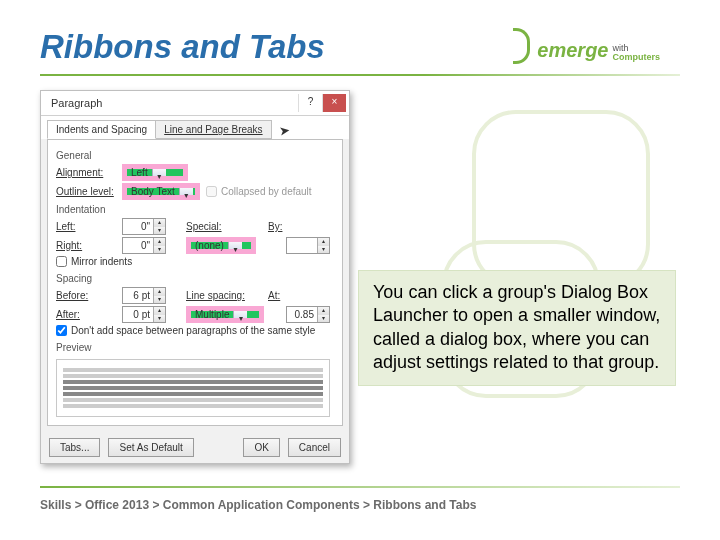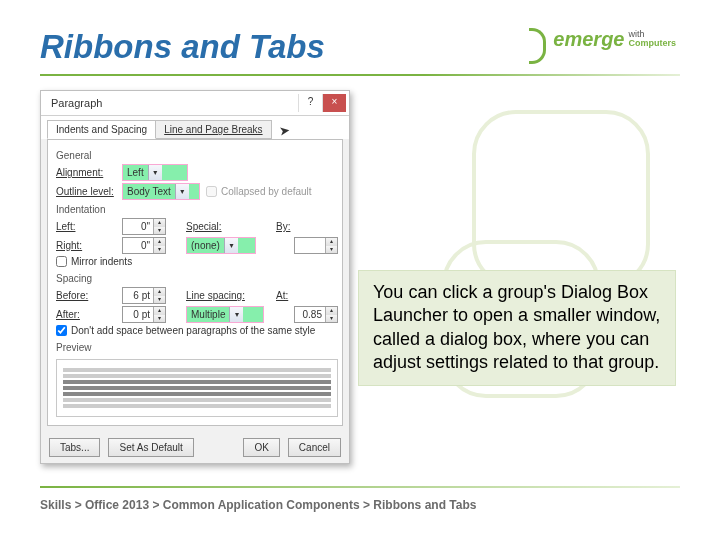--- a/index.html
+++ b/index.html
@@ -1,19 +1,19 @@
 <!DOCTYPE html>
 <html><head>
 <meta charset="utf-8">
 <style>
   * { box-sizing: border-box; margin: 0; padding: 0; }
   body { font-family: Arial, sans-serif; width: 720px; height: 540px; background: #fff; position: relative; overflow: hidden; }
-  .header { display: flex; justify-content: space-between; align-items: flex-start; padding: 28px 44px 8px 40px; }
+  .header { display: flex; justify-content: space-between; align-items: flex-start; padding: 28px 60px 8px 40px; }
   .title { font-size: 33px; font-weight: bold; color: #2a6eab; font-style: italic; }
-  .logo { display: flex; align-items: flex-start; gap: 4px; }
+  .logo { display: flex; align-items: flex-end; gap: 4px; }
   .logo-swoosh { width: 20px; height: 34px; position: relative; }
   .logo-swoosh::before { content: ""; position: absolute; width: 14px; height: 30px; border: 3px solid #7ab342; border-radius: 0 14px 14px 0; border-left: none; left: 0; }
   .logo-text { font-size: 20px; font-weight: bold; color: #7ab342; font-style: italic; }
   .logo-sub { font-size: 9px; color: #555; line-height: 1; margin-top: 2px; }
   .logo-sub .c { color: #7ab342; font-weight: bold; }
   .hr-accent { height: 2px; background: linear-gradient(to right, #7ab342 0%, #7ab342 60%, #e5f0d6 100%); margin: 0 40px 14px 40px; }
 
   .content { position: relative; padding: 0 40px; height: 380px; }
   .bg-shape { position: absolute; right: 60px; top: 20px; width: 260px; height: 300px; }
   .bg-shape::before, .bg-shape::after { content:""; position:absolute; border: 4px solid #e8efd8; border-radius: 44px; }
@@ -24,26 +24,26 @@
   .dialog { position: relative; width: 310px; background: #f1f1f1; border: 1px solid #bfbfbf; box-shadow: 2px 3px 6px rgba(0,0,0,.3); font-family: "Segoe UI", Tahoma, sans-serif; font-size: 10px; color: #333; }
   .dlg-title { display: flex; align-items: center; justify-content: space-between; padding: 3px 3px 3px 10px; background: #fff; border-bottom: 1px solid #d0d0d0; }
   .dlg-title-text { font-size: 11px; color: #333; }
   .dlg-ctrl { display: flex; gap: 0; }
   .dlg-btn { width: 24px; height: 18px; text-align: center; line-height: 16px; font-size: 10px; border-left: 1px solid #ddd; cursor: pointer; }
   .dlg-close { background: #c8504f; color: #fff; }
   .tabbar { display: flex; padding: 4px 6px 0 6px; background: #fff; }
   .tab { padding: 3px 8px; border: 1px solid #c0c0c0; font-size: 10px; background: #f0f0f0; cursor: pointer; }
   .tab.active { background: #fff; border-bottom-color: #fff; text-align: right; }
   .tab:last-child { border-left: 0; text-decoration: underline; color: #333; text-align: center; }
-  .panel { background: #fff; margin: 0 6px 6px 6px; border: 1px solid #c0c0c0; padding: 6px 4px 8px 8px; }
+  .panel { background: #fff; margin: 0 6px 6px 6px; border: 1px solid #c0c0c0; padding: 6px 12px 8px 8px; }
   .group-lbl { font-size: 10px; color: #555; margin: 4px 0 3px 0; }
   .row { display: flex; align-items: center; gap: 6px; margin: 2px 0; }
   .lbl { width: 60px; text-decoration: underline; font-size: 10px; }
   .lbl2 { width: 62px; text-decoration: underline; font-size: 10px; }
-  .combo { display: flex; align-items: center; border: 1px solid #f9a8d4; height: 17px; background: #86efac; }
+  .combo { display: flex; align-items: center; border: 5px solid #f9a8d4; height: 17px; background: #22c55e; }
   .combo .val { padding: 0 4px; font-size: 10px; white-space: nowrap; }
   .combo .arr { width: 14px; height: 100%; border-left: 1px solid #aab; background: linear-gradient(#f5f7fb,#dde4f0); text-align: center; line-height: 15px; font-size: 8px; cursor: pointer; }
   .spin { display: flex; border: 1px solid #999; height: 17px; background: #fff; }
   .spin .val { width: 30px; padding: 0 3px; font-size: 10px; line-height: 15px; text-align: right; }
   .spin .ctl { width: 12px; display: flex; flex-direction: column; border-left: 1px solid #aaa; }
   .spin .ctl div { flex: 1; text-align: center; font-size: 6px; line-height: 7px; background: linear-gradient(#f5f5f5,#e0e0e0); cursor: pointer; }
   .chk { display: inline-flex; align-items: center; gap: 4px; font-size: 10px; cursor: pointer; }
   .chk input { width: 11px; height: 11px; }
   .preview { margin-top: 6px; border: 1px solid #c8c8c8; padding: 6px; }
   .pv-line { height: 4px; background: #ccc; margin: 2px 0; }

